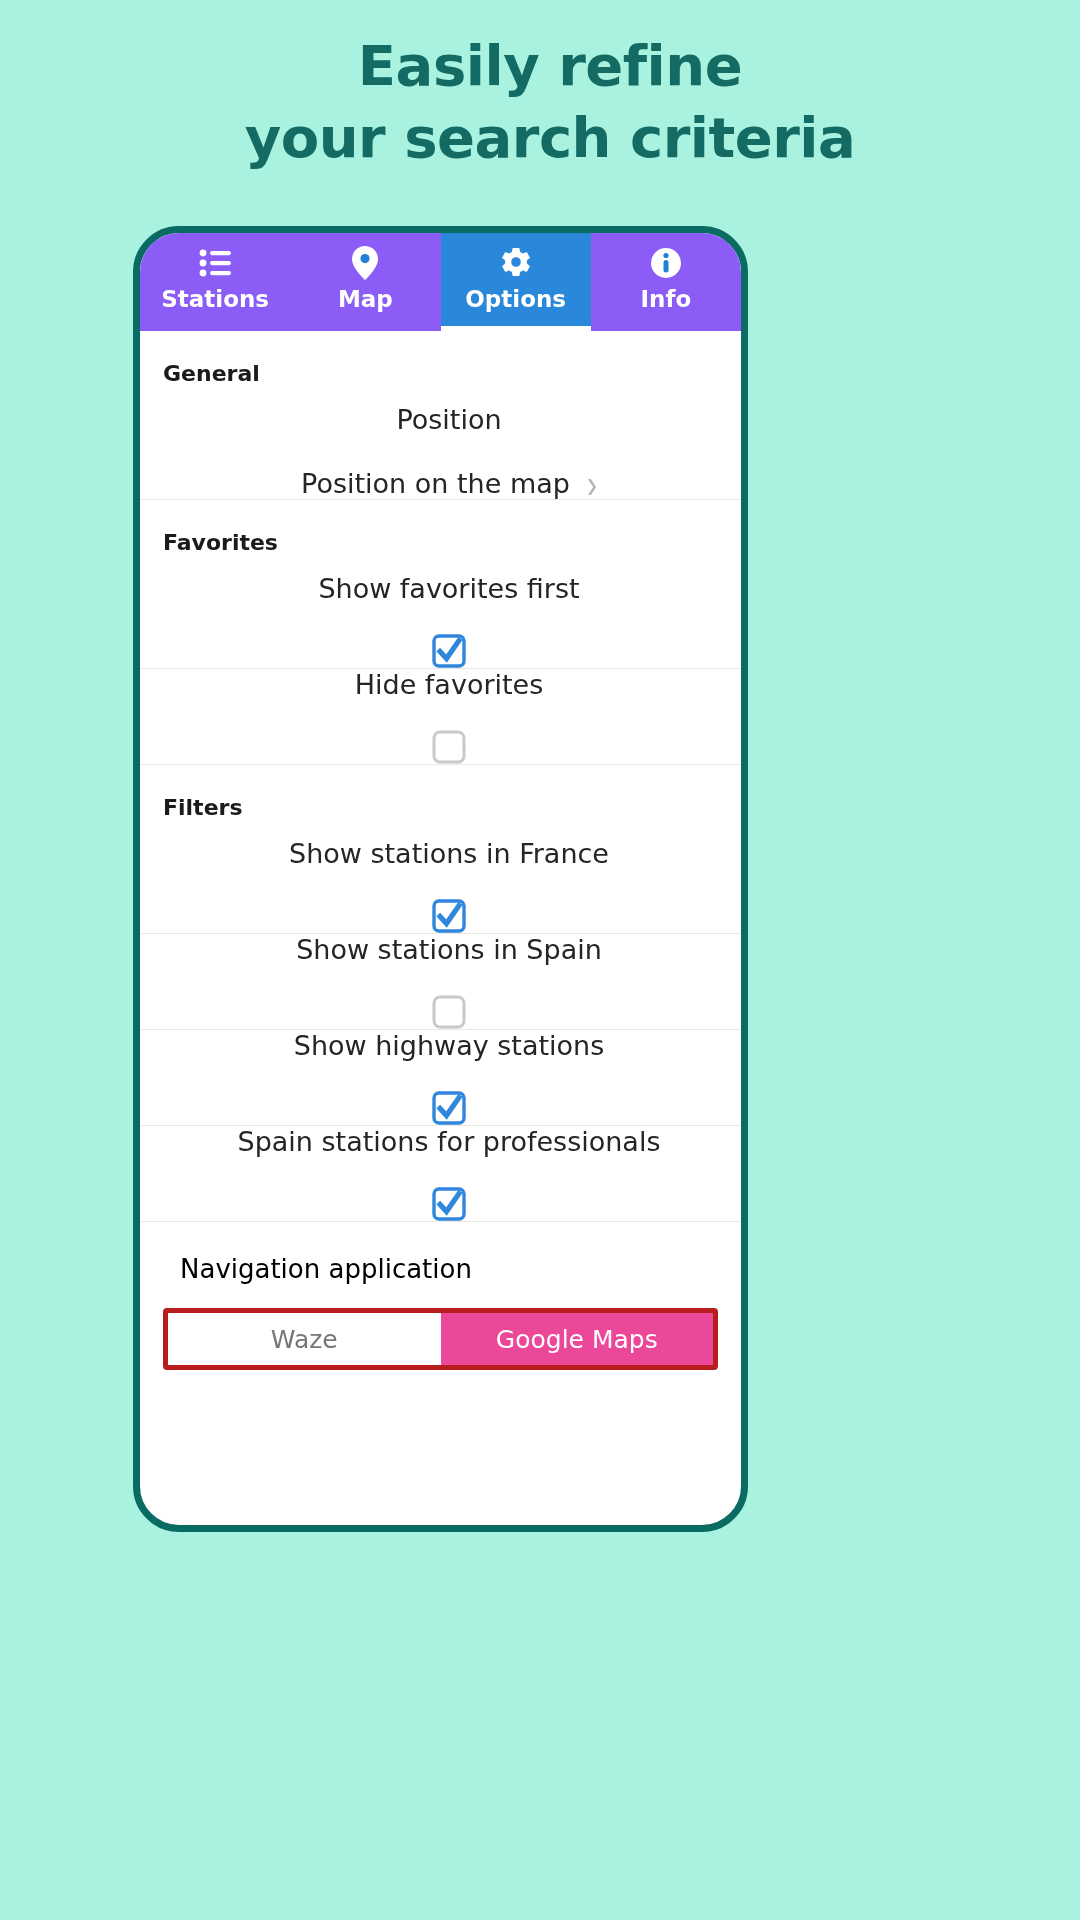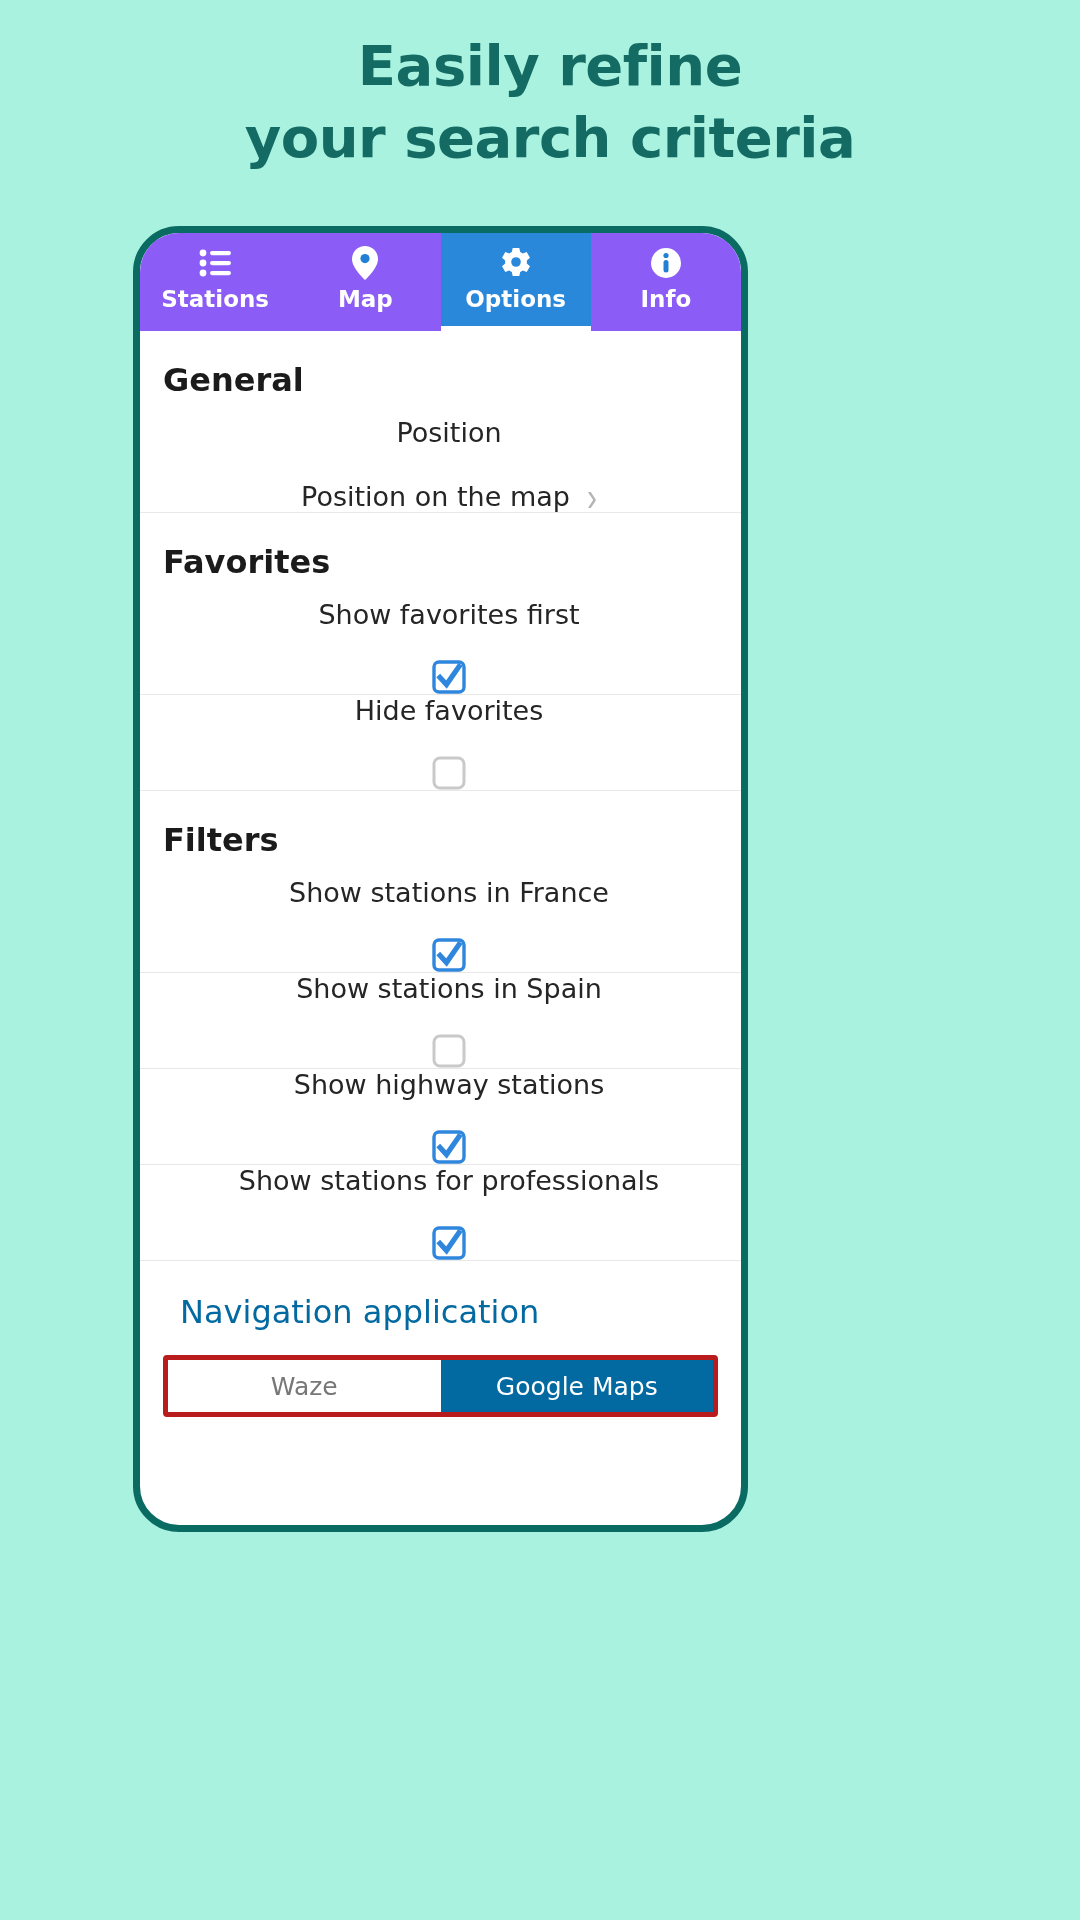--- a/index.html
+++ b/index.html
@@ -87,21 +87,21 @@
     line-height: 26px;
   }
 
   
   .settings {
     background: #ffffff;
     width: 100%;
   }
 
   .section-header {
-    font-size: 32px;
+    font-size: 22px;
     font-weight: bold;
     color: #1b1b1b;
     font-family: "DejaVu Sans", sans-serif;
     padding: 30px 0 18px 23px;
   }
 
   .row {
     display: flex;
     align-items: center;
     justify-content: space-between;
@@ -131,22 +131,22 @@
     line-height: 1;
     display: inline-block;
     transform: scaleY(1.35);
   }
 
   
   .checkbox { width: 34px; height: 34px; display: block; }
 
   
   .navapp-label {
-    font-size: 32px;
-    color: #0369a1;
+    font-size: 26px;
+    color: #000000;
     font-family: "DejaVu Sans", sans-serif;
     padding: 32px 0 0 40px;
   }
   .segmented {
     display: flex;
     margin: 24px 23px 0 23px;
     border-radius: 4px;
     overflow: hidden;
     border: 5px solid #b91c1c;
     height: 62px;
@@ -155,21 +155,21 @@
     flex: 1 1 0;
     display: flex;
     align-items: center;
     justify-content: center;
     font-size: 25px;
     font-family: "DejaVu Sans", sans-serif;
     background: #ffffff;
     color: #777777;
   }
   .seg.active {
-    background: #0369a1;
+    background: #ec4899;
     color: #ffffff;
   }
 </style>
 </head>
 <body>
 
 <div class="headline">
   <span class="headline-line">Easily refine</span>
   <span class="headline-line">your search criteria</span>
 </div>
@@ -284,21 +284,21 @@
       <span class="row-label">Show highway stations</span>
       <span class="checkbox">
         <svg width="34" height="34" viewBox="0 0 34 34">
           <rect x="2" y="2" width="30" height="30" rx="5" fill="#ffffff" stroke="#2f86dd" stroke-width="3.4"></rect>
           <path d="M8 17.5 L14.5 24.5 L27 6.5" fill="none" stroke="#2f86dd" stroke-width="5.2" stroke-linecap="square"></path>
         </svg>
       </span>
     </div>
 
     <div class="row">
-      <span class="row-label">Show stations for professionals</span>
+      <span class="row-label">Spain stations for professionals</span>
       <span class="checkbox">
         <svg width="34" height="34" viewBox="0 0 34 34">
           <rect x="2" y="2" width="30" height="30" rx="5" fill="#ffffff" stroke="#2f86dd" stroke-width="3.4"></rect>
           <path d="M8 17.5 L14.5 24.5 L27 6.5" fill="none" stroke="#2f86dd" stroke-width="5.2" stroke-linecap="square"></path>
         </svg>
       </span>
     </div>
 
     <div class="navapp-label">Navigation application</div>
 

